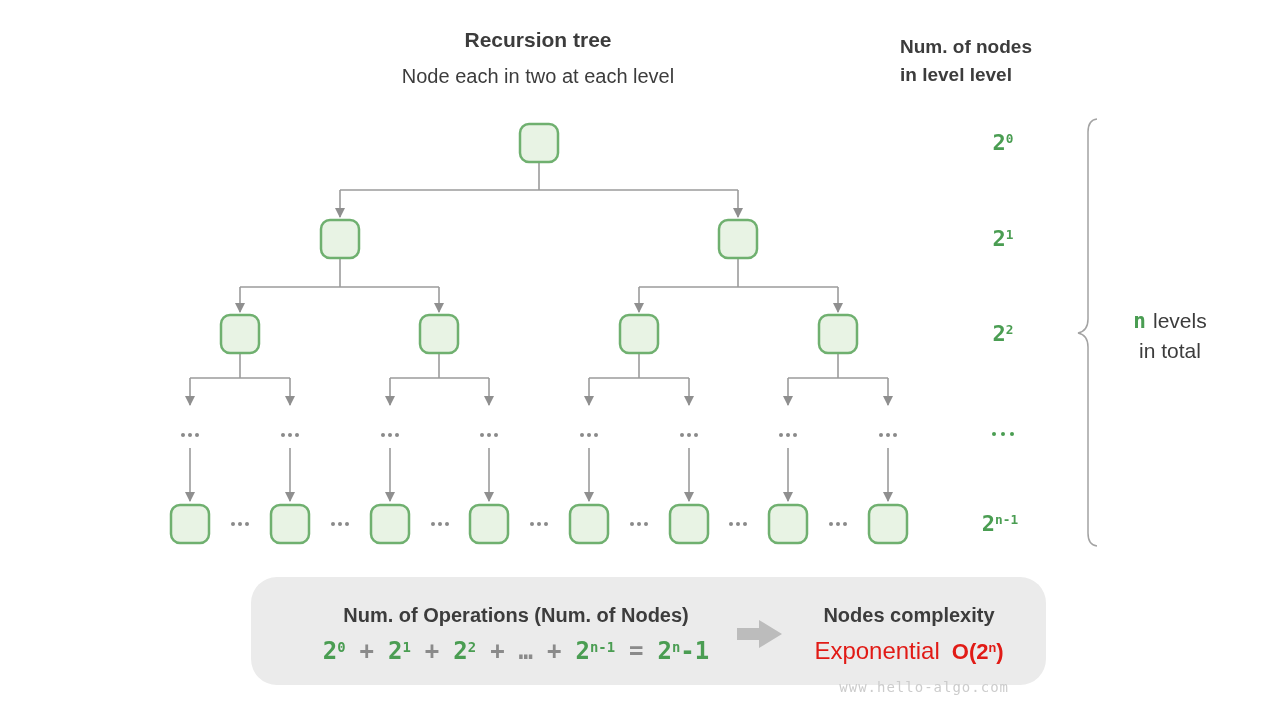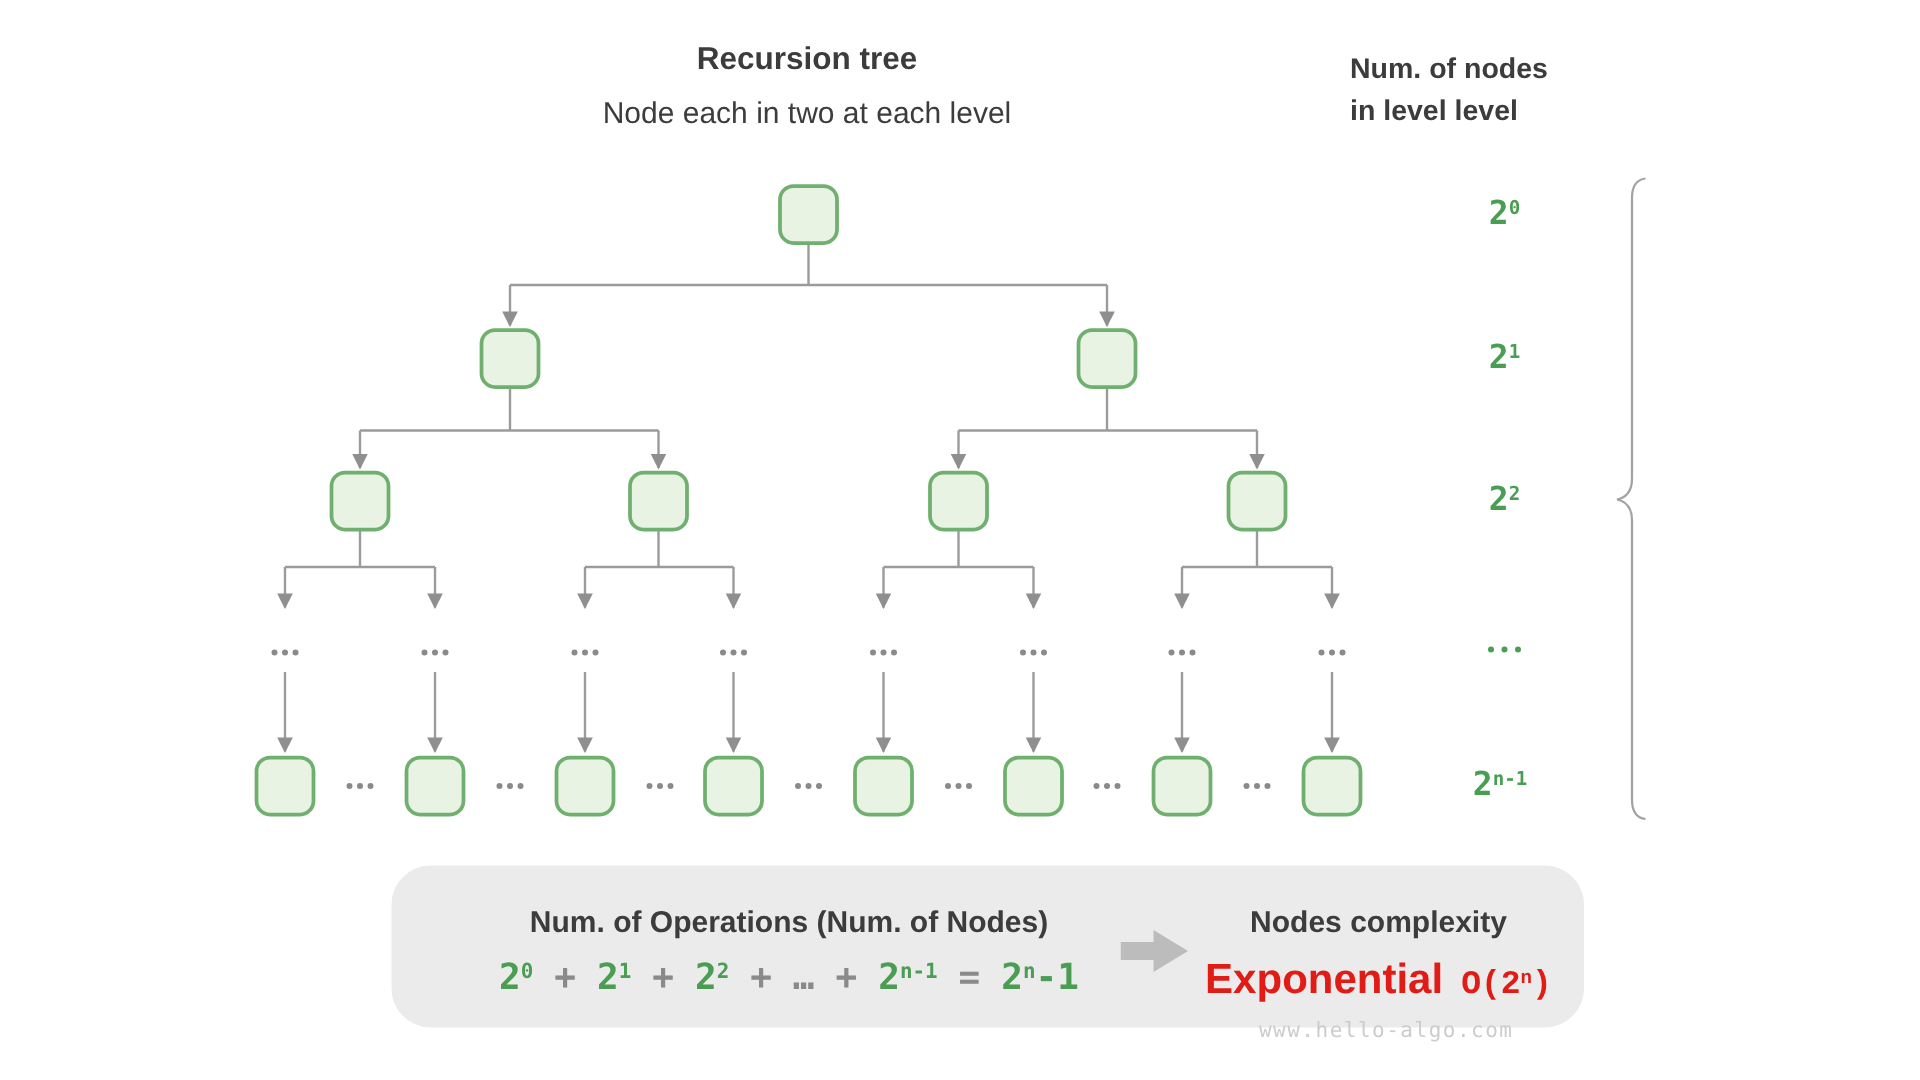--- a/index.html
+++ b/index.html
@@ -44,39 +44,39 @@
   .brace-note {
     position:absolute; left:1098px; top:306px; width:144px;
     text-align:center; font-size:21px; color:var(--dark); line-height:29px;
   }
   .brace-note .n {
     color:var(--green); font-weight:bold;
     font-family:"DejaVu Sans Mono", monospace; margin-right:7px;
   }
 
   .sum-box {
-    position:absolute; left:261px; top:577px; width:795px; height:108px;
+    position:absolute; left:251px; top:577px; width:795px; height:108px;
     background:var(--box_bg); border-radius:26px;
   }
   .sum-left  { position:absolute; left:10px;  top:0; width:510px; }
   .sum-right { position:absolute; left:530px; top:0; width:256px; }
   .sum-title { margin-top:27px; text-align:center; font-size:20px; font-weight:bold; color:var(--dark); }
   .formula {
     margin-top:10px; display:flex; justify-content:center; align-items:baseline; gap:14px;
     font-family:"DejaVu Sans Mono", monospace; font-weight:bold; font-size:24px;
     color:var(--formula_gray);
   }
   .tok-green { color:var(--green); }
   .tok-gray  { color:var(--formula_gray); }
   .tok-red   { color:var(--red); }
   .big-arrow { position:absolute; left:486px; top:42px; }
   .complexity { margin-top:10px; text-align:center; }
-  .complexity .word { color:var(--red); font-weight:bold; font-size:28px; }
+  .complexity .word { color:var(--red); font-weight:normal; font-size:24px; }
   .complexity .oval {
-    font-family:Liberation Mono, monospace; font-weight:bold;
+    font-family:Liberation Sans, sans-serif; font-weight:bold;
     font-size:22px; color:var(--red); margin-left:12px;
   }
   .watermark {
     position:absolute; right:47px; top:679px;
     font-family:"DejaVu Sans Mono", monospace; font-size:14px;
     color:var(--watermark); letter-spacing:1px;text-align:right;
   }
 </style>
 </head>
 <body>
@@ -197,20 +197,24 @@
   </div>
 
   <div id="level-labels">
       <div class="level-label" style="left: 958px; top: 129px;"><span>2<sup>0</sup></span></div>
       <div class="level-label" style="left: 958px; top: 225px;"><span>2<sup>1</sup></span></div>
       <div class="level-label" style="left: 958px; top: 320px;"><span>2<sup>2</sup></span></div>
       <div class="level-label" style="left: 958px; top: 419px;"><span class="gdot"></span><span class="gdot"></span><span class="gdot"></span></div>
       <div class="level-label" style="left: 955px; top: 510px;"><span>2<sup>n-1</sup></span></div>
     </div>
 
+  <div class="brace-note">
+    <div><span class="n">n</span><span>levels</span></div>
+    <div>in total</div>
+  </div>
 
   <div class="sum-box">
     <div class="sum-left">
       <div class="sum-title">Num. of Operations (Num. of Nodes)</div>
       <div class="formula">
           <span class="tok-green">2<sup>0</sup></span>
           <span class="tok-gray">+</span>
           <span class="tok-green">2<sup>1</sup></span>
           <span class="tok-gray">+</span>
           <span class="tok-green">2<sup>2</sup></span>

